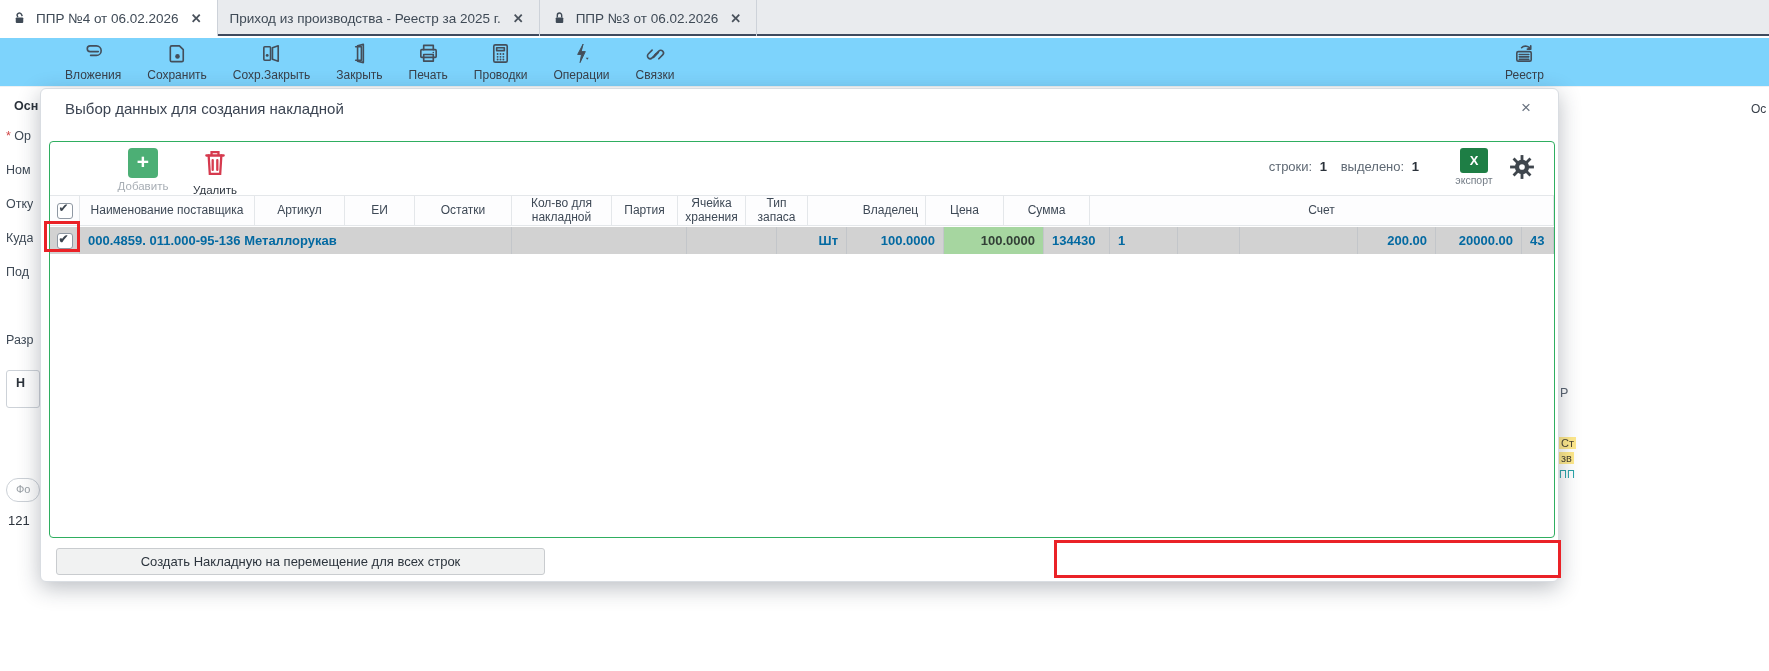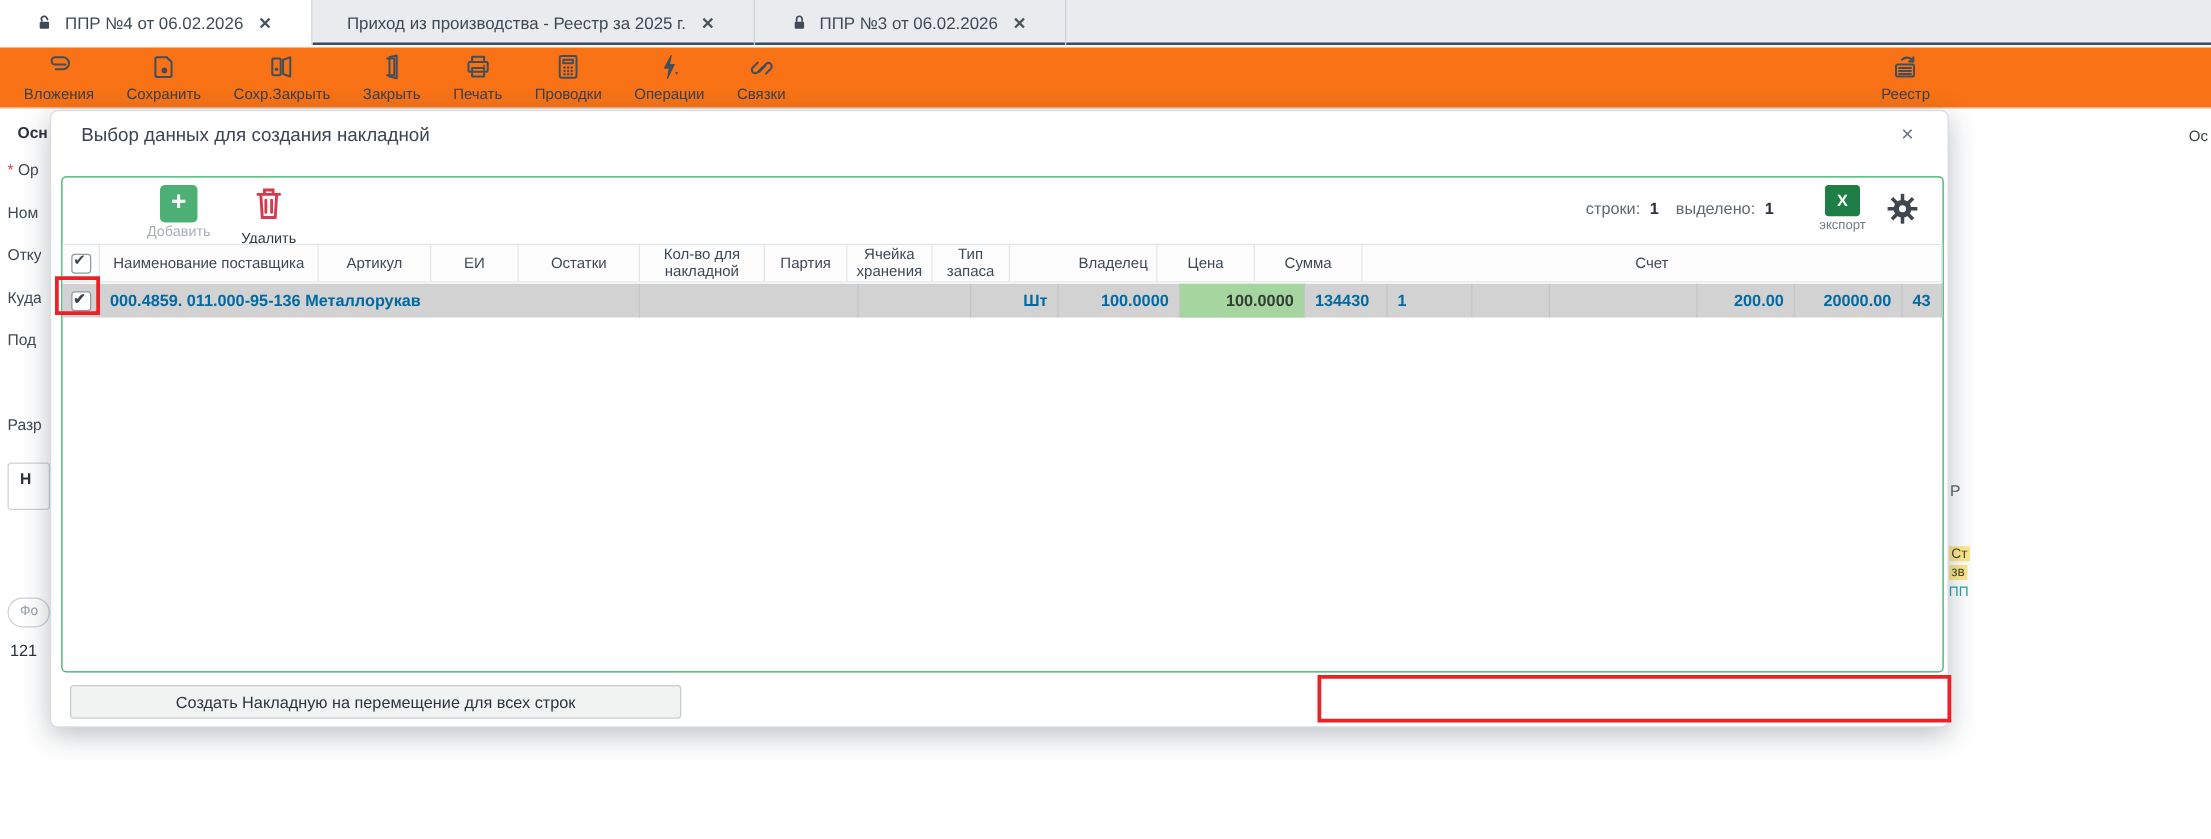--- a/index.html
+++ b/index.html
@@ -2,30 +2,30 @@
 <html><head>
 <meta charset="utf-8">
 <style>
   * { margin:0; padding:0; box-sizing:border-box; }
   body { font-family:"Liberation Sans", sans-serif; background:#fff; }
   .screen { position:relative; width:1769px; height:671px; background:#fff; overflow:hidden; }
 
   
   .tabstrip { position:absolute; left:0; top:0; width:100%; height:36px; background:#e9ebee;
               border-bottom:2px solid #3e4a5e; display:flex; z-index:1; }
-  .tab { height:36px; display:flex; align-items:center; gap:9px; padding:0 28px;
+  .tab { height:36px; display:flex; align-items:center; gap:9px; padding:0 12px;
          font-size:13.5px; color:#3f4a56; border-right:1px solid #cdd2d9; cursor:default; position:relative; }
   .tab.active { background:#fff; }
   .tab.active::after { content:''; position:absolute; left:0; right:0; bottom:-2px; height:2px; background:#fff; }
   .tab .close { font-size:13px; font-weight:bold; color:#4a525c; padding:2px 3px; }
   .lockicon { width:15px; height:16px; flex:0 0 auto; }
 
   
-  .toolbar { position:absolute; left:0; top:38px; width:100%; height:49px; background:#f97316;
-             border-bottom:1px solid #eef1f3; display:flex; align-items:center; z-index:1; }
+  .toolbar { position:absolute; left:0; top:38px; width:100%; height:49px; background:#7dd3fc;
+             border-bottom:1px solid #eef1f3; display:flex; align-items:center; z-index:1;padding-left:46px; }
   .tbi { display:flex; flex-direction:column; align-items:center; justify-content:center;
          gap:3px; padding:0 13px; font-size:12px; color:#39414b; height:100%; }
   .tbi svg { width:23px; height:23px; }
   .tbi-right { position:absolute; left:1492px; top:0; }
   .edge-frag { position:absolute; left:1751px; top:64px; width:18px; overflow:hidden;
                white-space:nowrap; font-size:12px; color:#39414b; }
 
   
   .bg-label { position:absolute; font-size:12.5px; color:#3f4a56; white-space:nowrap; overflow:hidden; }
   .req { color:#d04545; }

